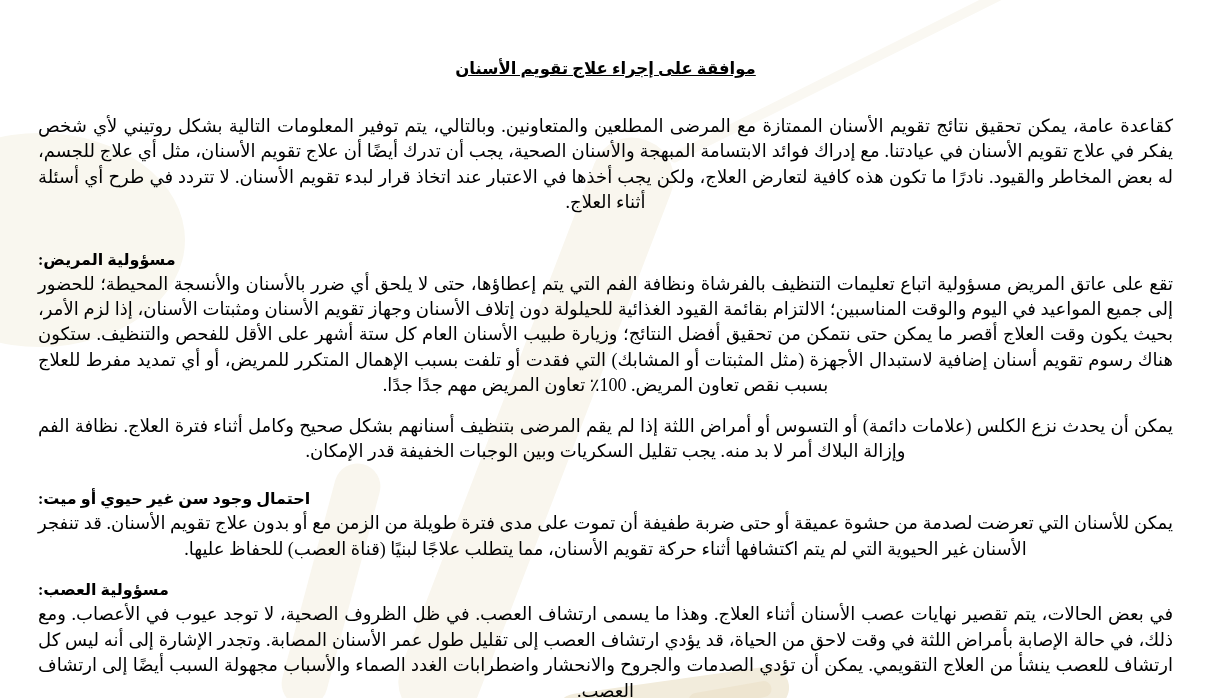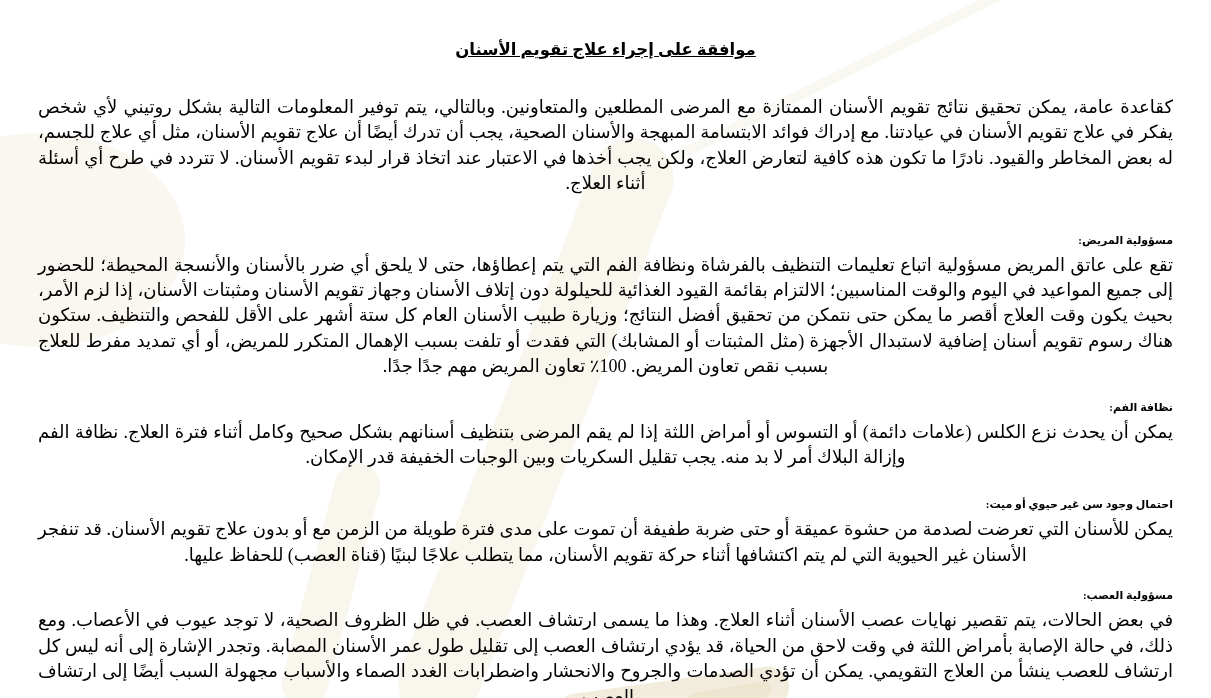--- a/index.html
+++ b/index.html
@@ -54,45 +54,45 @@
     border-radius: 8px;
     background: #eee5d0;
     transform: rotate(-10deg);
   }
   
   .content {
     position: absolute;
     inset: 0;
     z-index: 1;
     box-sizing: border-box;
-    padding: 38px 38px 0 38px;
+    padding: 57px 38px 0 38px;
     direction: rtl;
   }
   .doc-title {
     margin: 0;
     font-size: 16.5px;
     line-height: 24px;
     font-weight: bold;
     text-align: center;
     text-decoration: underline;
   }
   .body-text {
     margin: 0;
     font-size: 18px;
     line-height: 25.4px;
     text-align: justify;
     text-align-last: center;
   }
   .intro { margin-top: 33px; }
   .sec-heading {
     margin: 0;
-    font-size: 11px;
+    font-size: 16px;
     line-height: 25px;
     font-weight: bold;
-    text-align: right;
+    text-align: left;
   }
   .sec-0 { margin-top: 31px; }
   .sec-1 { margin-top: 15px; }
   .sec-2 { margin-top: 22px; }
   .sec-3 { margin-top: 15px; }
 </style>
 </head>
 <body>
 
 <div class="page">
@@ -109,21 +109,20 @@
     <h1 class="doc-title">موافقة على إجراء علاج تقويم الأسنان</h1>
 
     <p class="body-text intro">كقاعدة عامة، يمكن تحقيق نتائج تقويم الأسنان الممتازة مع المرضى المطلعين والمتعاونين. وبالتالي، يتم توفير المعلومات التالية بشكل روتيني لأي شخص يفكر في علاج تقويم الأسنان في عيادتنا. مع إدراك فوائد الابتسامة المبهجة والأسنان الصحية، يجب أن تدرك أيضًا أن علاج تقويم الأسنان، مثل أي علاج للجسم، له بعض المخاطر والقيود. نادرًا ما تكون هذه كافية لتعارض العلاج، ولكن يجب أخذها في الاعتبار عند اتخاذ قرار لبدء تقويم الأسنان. لا تتردد في طرح أي أسئلة أثناء العلاج.</p>
 
     <section class="sec-0">
       <h2 class="sec-heading">مسؤولية المريض:</h2>
       <p class="body-text">تقع على عاتق المريض مسؤولية اتباع تعليمات التنظيف بالفرشاة ونظافة الفم التي يتم إعطاؤها، حتى لا يلحق أي ضرر بالأسنان والأنسجة المحيطة؛ للحضور إلى جميع المواعيد في اليوم والوقت المناسبين؛ الالتزام بقائمة القيود الغذائية للحيلولة دون إتلاف الأسنان وجهاز تقويم الأسنان ومثبتات الأسنان، إذا لزم الأمر، بحيث يكون وقت العلاج أقصر ما يمكن حتى نتمكن من تحقيق أفضل النتائج؛ وزيارة طبيب الأسنان العام كل ستة أشهر على الأقل للفحص والتنظيف. ستكون هناك رسوم تقويم أسنان إضافية لاستبدال الأجهزة (مثل المثبتات أو المشابك) التي فقدت أو تلفت بسبب الإهمال المتكرر للمريض، أو أي تمديد مفرط للعلاج بسبب نقص تعاون المريض. 100٪ تعاون المريض مهم جدًا جدًا.</p>
     </section>
 
     <section class="sec-1">
-      <h2 class="sec-heading">نظافة الفم:</h2>
       <p class="body-text">يمكن أن يحدث نزع الكلس (علامات دائمة) أو التسوس أو أمراض اللثة إذا لم يقم المرضى بتنظيف أسنانهم بشكل صحيح وكامل أثناء فترة العلاج. نظافة الفم وإزالة البلاك أمر لا بد منه. يجب تقليل السكريات وبين الوجبات الخفيفة قدر الإمكان.</p>
     </section>
 
     <section class="sec-2">
       <h2 class="sec-heading">احتمال وجود سن غير حيوي أو ميت:</h2>
       <p class="body-text">يمكن للأسنان التي تعرضت لصدمة من حشوة عميقة أو حتى ضربة طفيفة أن تموت على مدى فترة طويلة من الزمن مع أو بدون علاج تقويم الأسنان. قد تنفجر الأسنان غير الحيوية التي لم يتم اكتشافها أثناء حركة تقويم الأسنان، مما يتطلب علاجًا لبنيًا (قناة العصب) للحفاظ عليها.</p>
     </section>
 
     <section class="sec-3">
       <h2 class="sec-heading">مسؤولية العصب:</h2>

